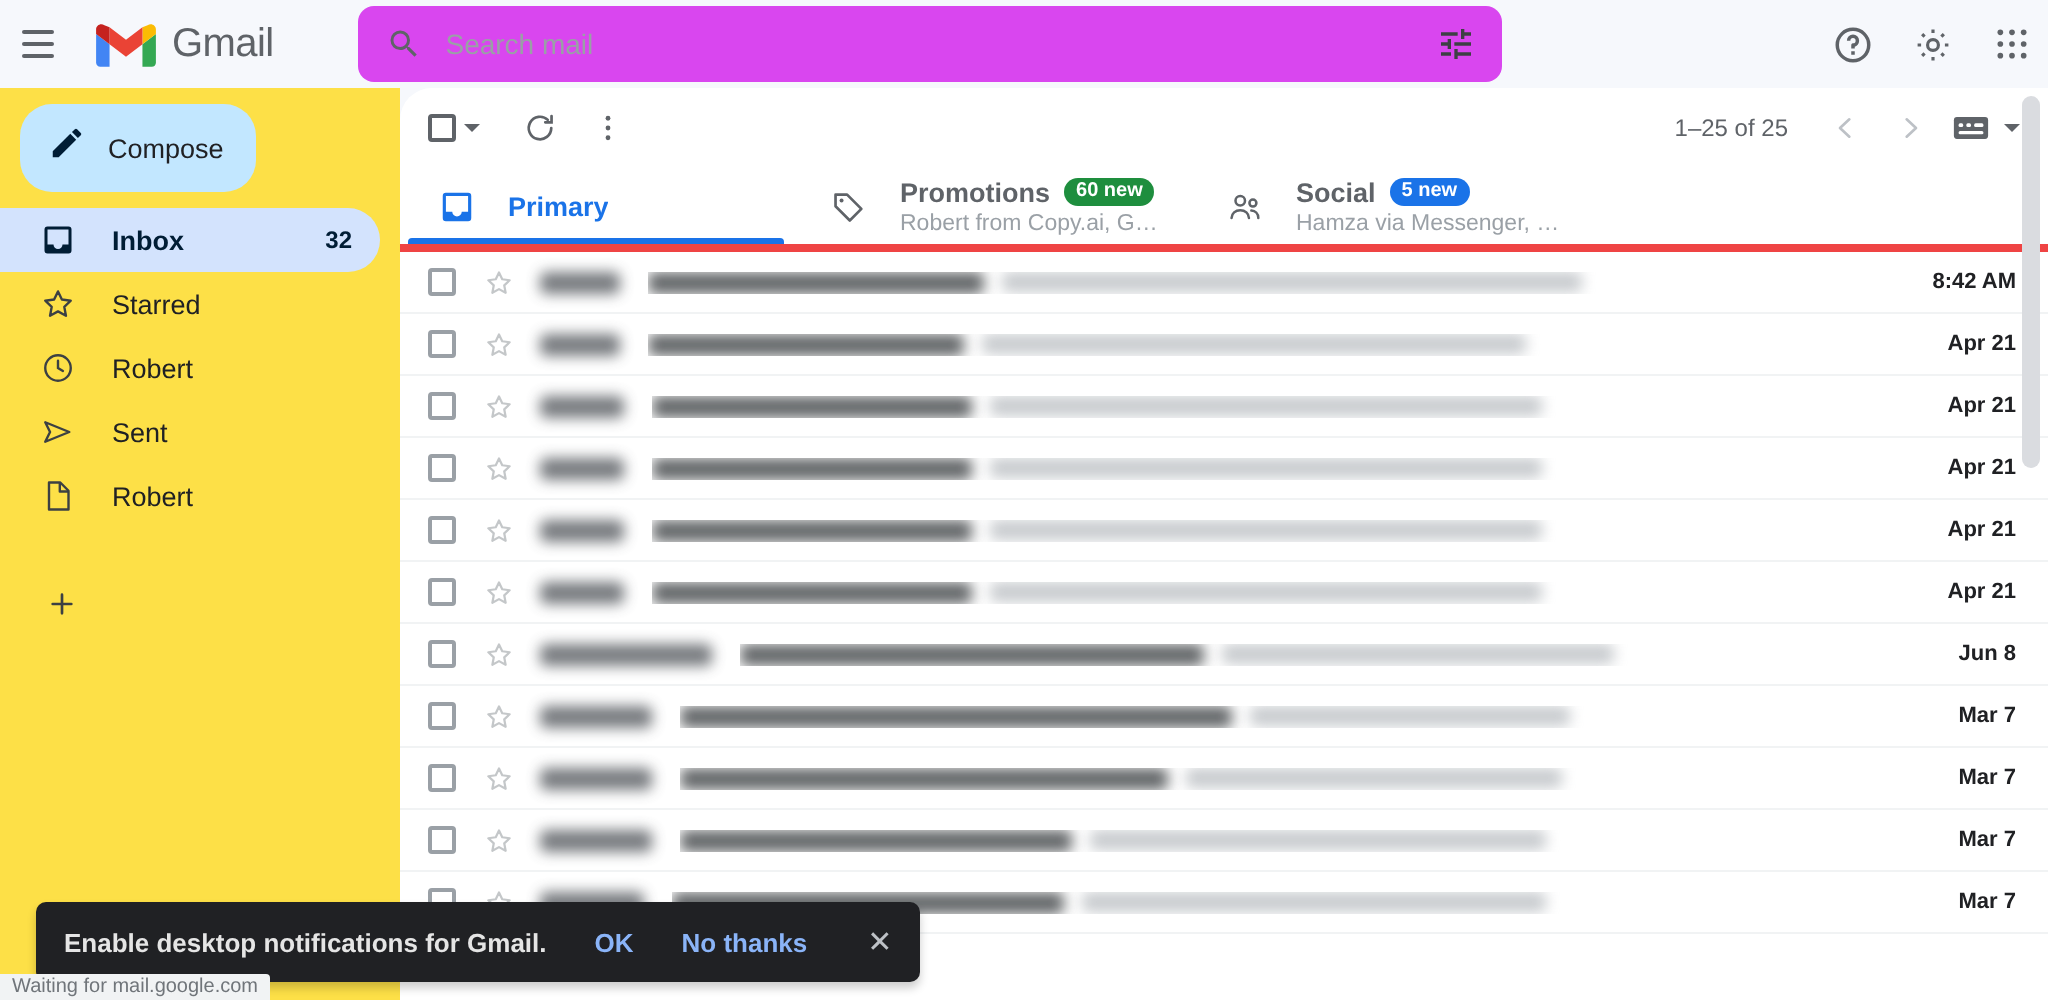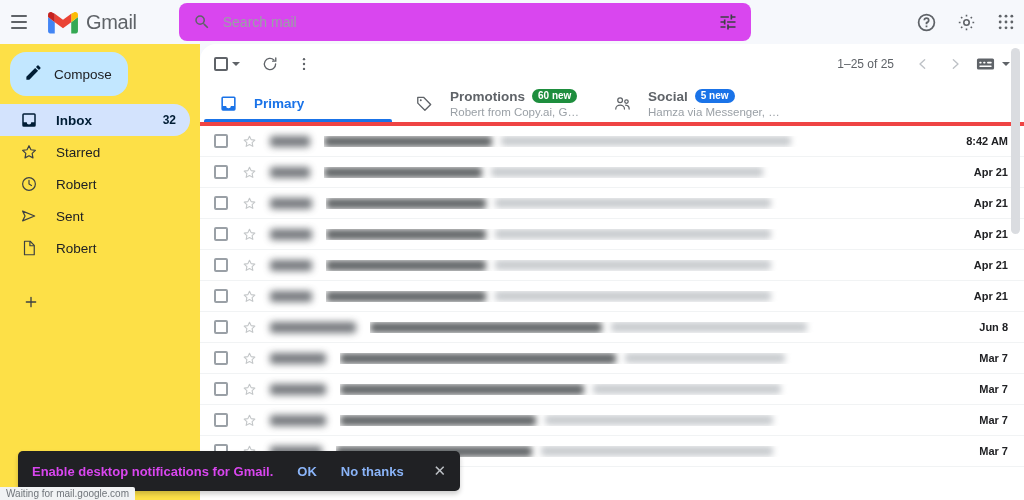--- a/index.html
+++ b/index.html
@@ -135,21 +135,21 @@
   .sb-thumb { position: absolute; top: 2px; width: 9px; height: 186px; background: #dadce0; border-radius: 6px; left:1px; cursor: pointer;}
 
   
   .toast {
     position: absolute; left: 18px; bottom: 9px;
     height: 40px; background: #202124; border-radius: 5px;
     display: flex; align-items: center; padding: 0 14px; gap: 0;
     box-shadow: 0 3px 5px rgba(0,0,0,.2);
     z-index: 50;
   }
-  .toast-msg { font-size: 13px; color: #d946ef; font-weight: bold; }
+  .toast-msg { font-size: 13px; color: #e5e5e5; font-weight: bold; }
   .toast-btn { font-size: 13px; color: #8ab4f8; font-weight: bold; cursor: pointer; margin-left: 24px; }
   .toast-x { color: #bdc1c6; font-size: 15px; margin-left: 30px; cursor: pointer; }
 
   
   .statusbar {
     position: absolute; left: 0; bottom: 0; height: 13px;
     background: #f1f3f4; padding: 0 6px; display: flex; align-items: center;
     border-top-right-radius: 2px; z-index: 60;
   }
   .statusbar-text { font-size: 10px; color: #70757a; white-space: nowrap; }

